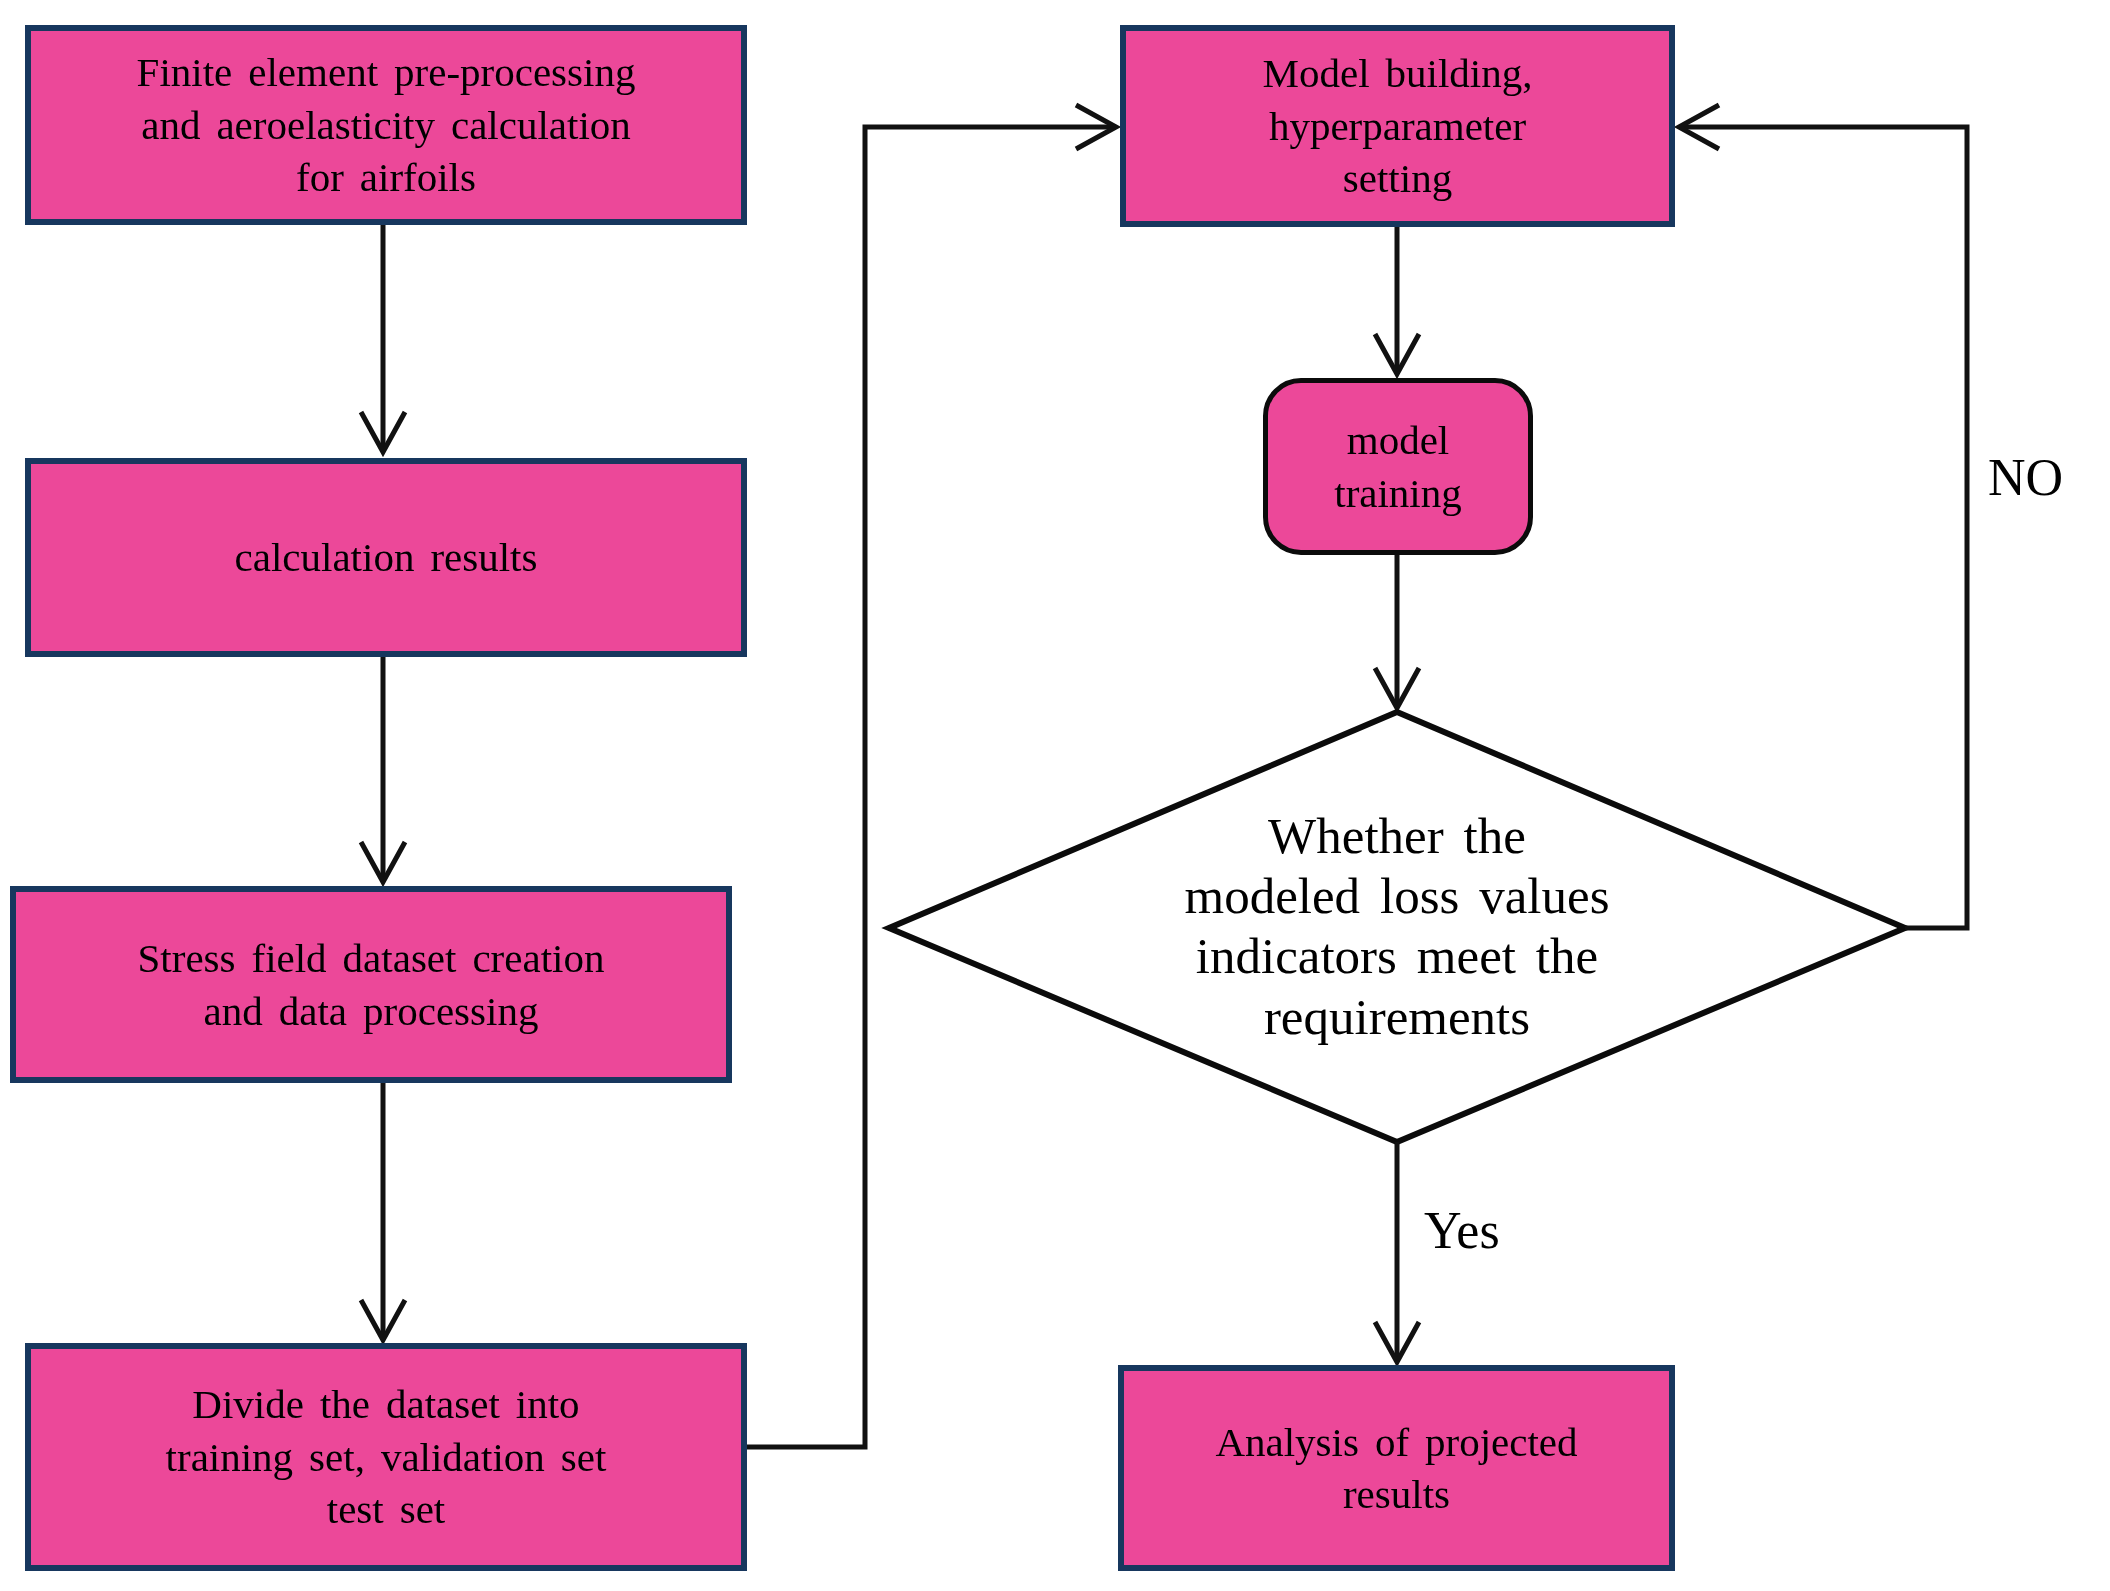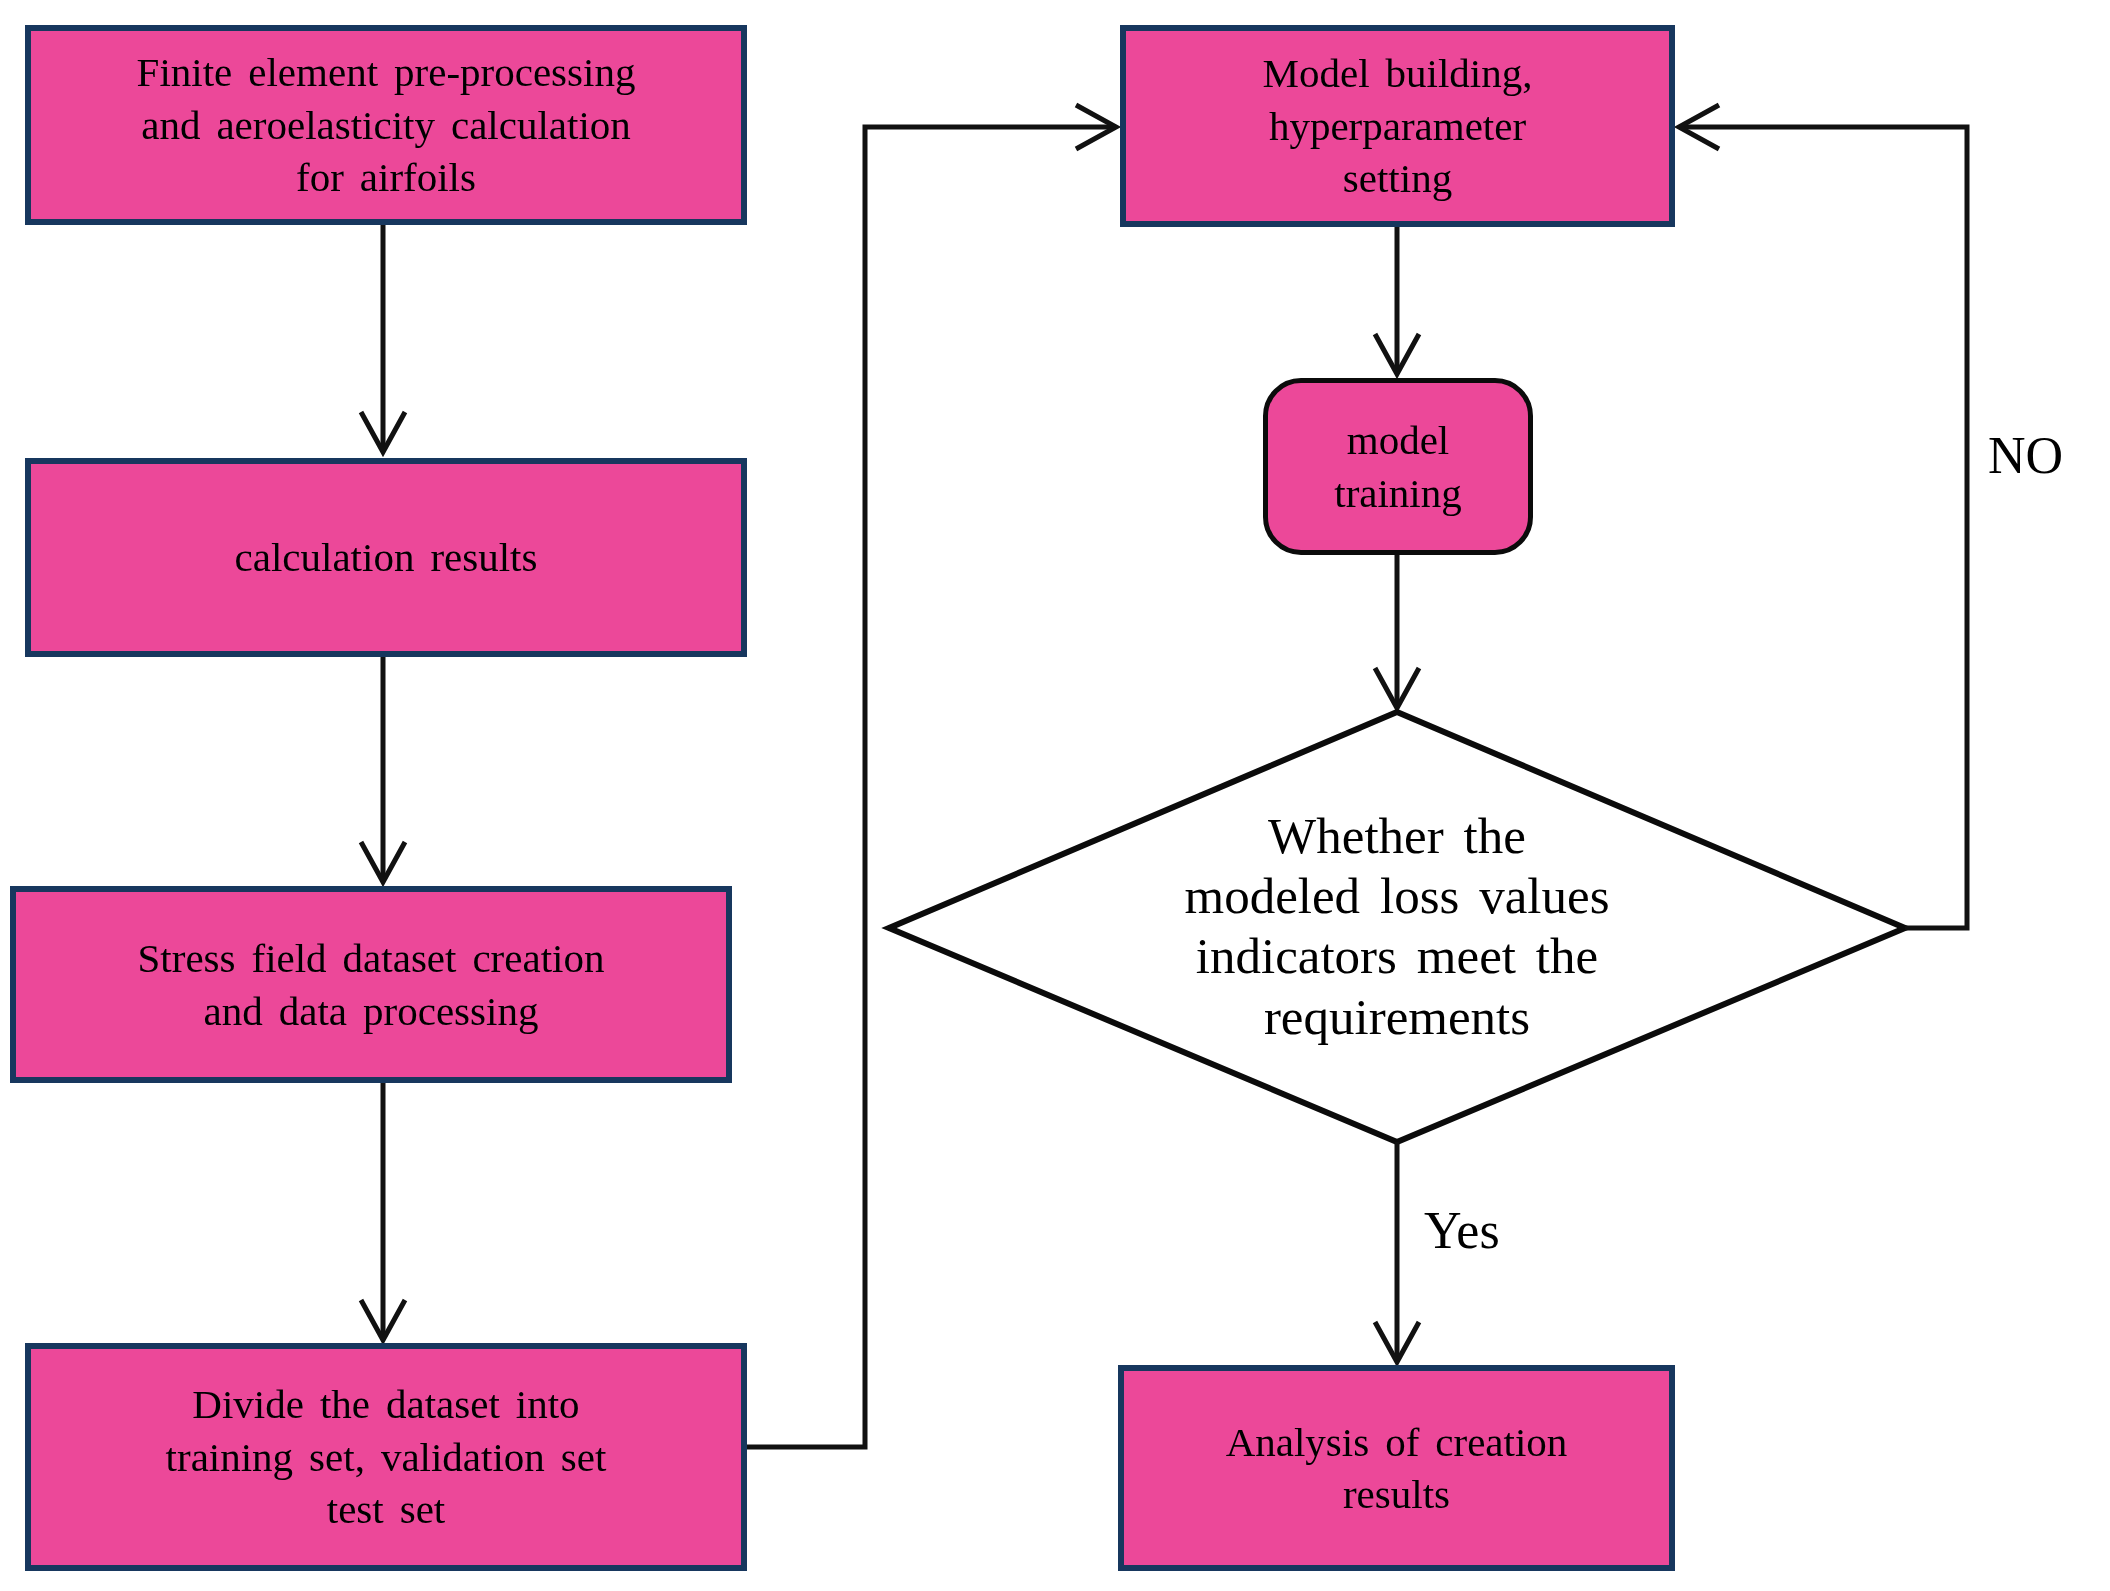--- a/index.html
+++ b/index.html
@@ -128,21 +128,21 @@
   </div>
 
   <div class="diamond-text" style="left:1077px; top:806px;">
     <div class="ln">Whether the</div>
     <div class="ln">modeled loss values</div>
     <div class="ln">indicators meet the</div>
     <div class="ln">requirements</div>
   </div>
 
   <div class="node navy-box" style="left:1118px; top:1365px; width:557px; height:206px;">
-    <div class="ln">Analysis of creation</div>
+    <div class="ln">Analysis of projected</div>
     <div class="ln">results</div>
   </div>
 
   <div class="free-label" style="left:1424px; top:1205px;">Yes</div>
 
-  <div class="free-label" style="left:1988px; top:430px;">NO</div>
+  <div class="free-label" style="left:1988px; top:452px;">NO</div>
 
 </div>
 
 </body></html>

